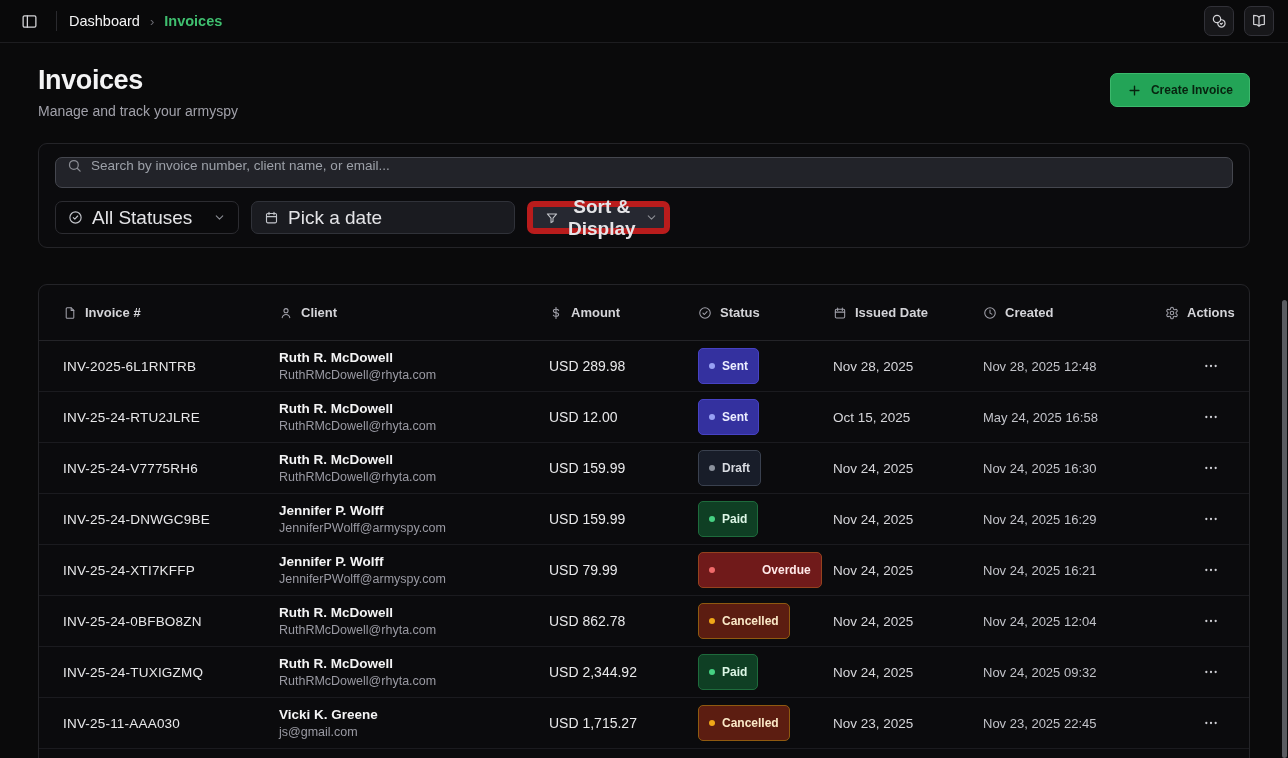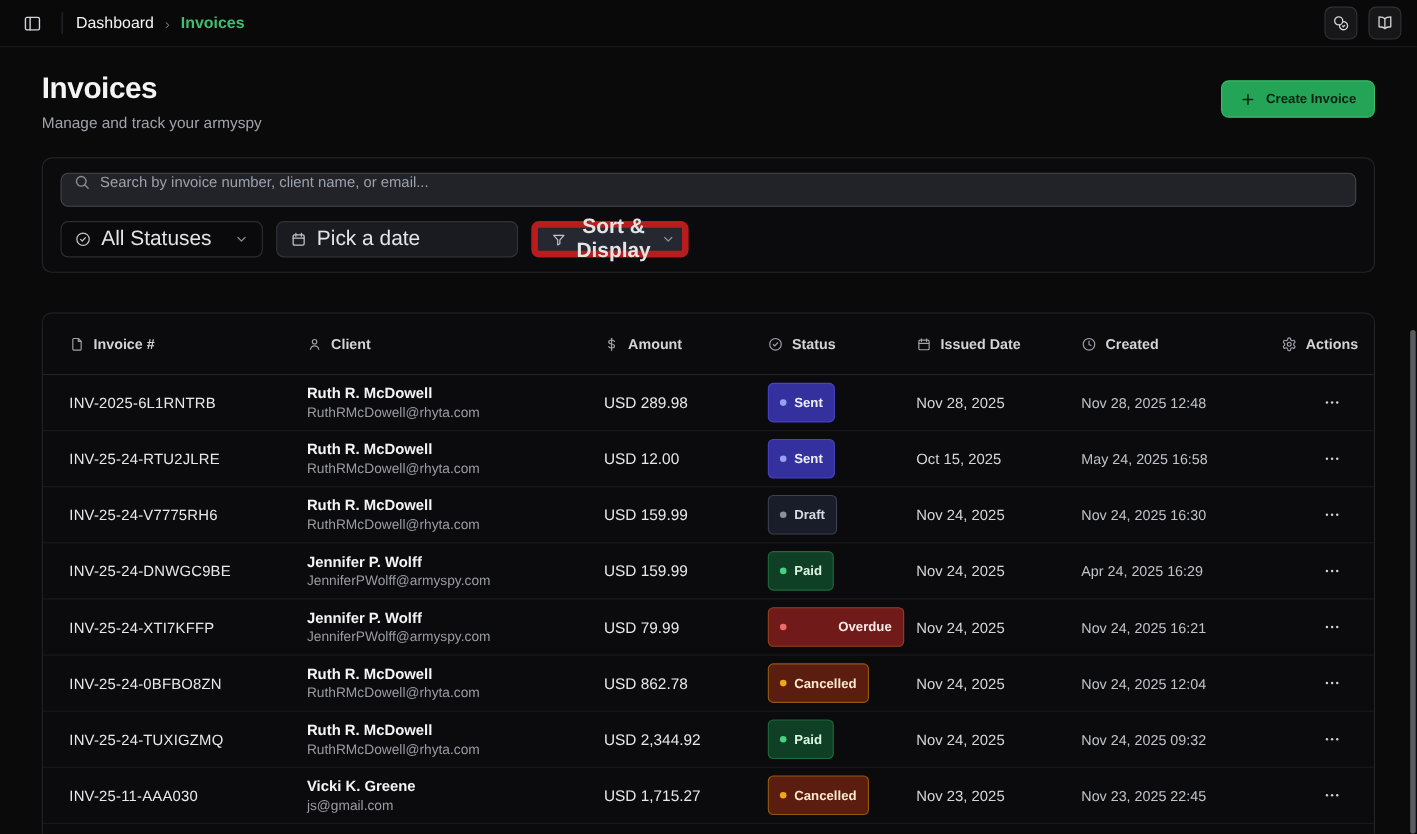--- a/index.html
+++ b/index.html
@@ -57,21 +57,21 @@
     color:#e4e4e7; font-size:13.5px;
   }
   .search-box input::placeholder { color:#9ca0a8; }
   .filter-row { display:flex; gap:12px; margin-top:13px; }
   .filter-ctl {
     height:33px; display:flex; align-items:center; gap:9px; border-radius:7px;
     font-size:19px; color:#e4e4e7; padding:0 12px;
   }
   .filter-ctl .chev { margin-left:auto; color:#8b8d94; }
   .status-filter { width:184px; background:#0a0a0c; border:1px solid #2c2c31; }
-  .date-filter   { width:220px; background:#1a1b20; border:1px solid #303239; }
+  .date-filter   { width:264px; background:#1a1b20; border:1px solid #303239; }
   .sort-btn      { width:143px; background:#262831; border:6px solid #b91c1c; font-weight:600; }
   .filter-ctl .ficon { color:#c3c5cb; }
 
   
   .table-panel {
     margin-top:36px; border:1px solid #242428; border-radius:9px;
     background:#0b0b0d; overflow:hidden;
   }
   .tgrid {
     display:grid;
@@ -386,21 +386,21 @@
       <div class="client-email">JenniferPWolff@armyspy.com</div>
     </div>
     <div class="cell amount">USD 159.99</div>
     <div class="cell status">
       <span class="badge badge-paid">
         <span class="dot"></span>
         <span>Paid</span>
       </span>
     </div>
     <div class="cell issued">Nov 24, 2025</div>
-    <div class="cell created">Apr 24, 2025 16:29</div>
+    <div class="cell created">Nov 24, 2025 16:29</div>
     <div class="cell actions">
       <button class="more-btn">
         <span>
           <svg width="16" height="16" viewBox="0 0 24 24" fill="currentColor">
                     <circle cx="5" cy="12" r="1.7"></circle>
                     <circle cx="12" cy="12" r="1.7"></circle>
                     <circle cx="19" cy="12" r="1.7"></circle>
                   </svg>
         </span>
       </button>

